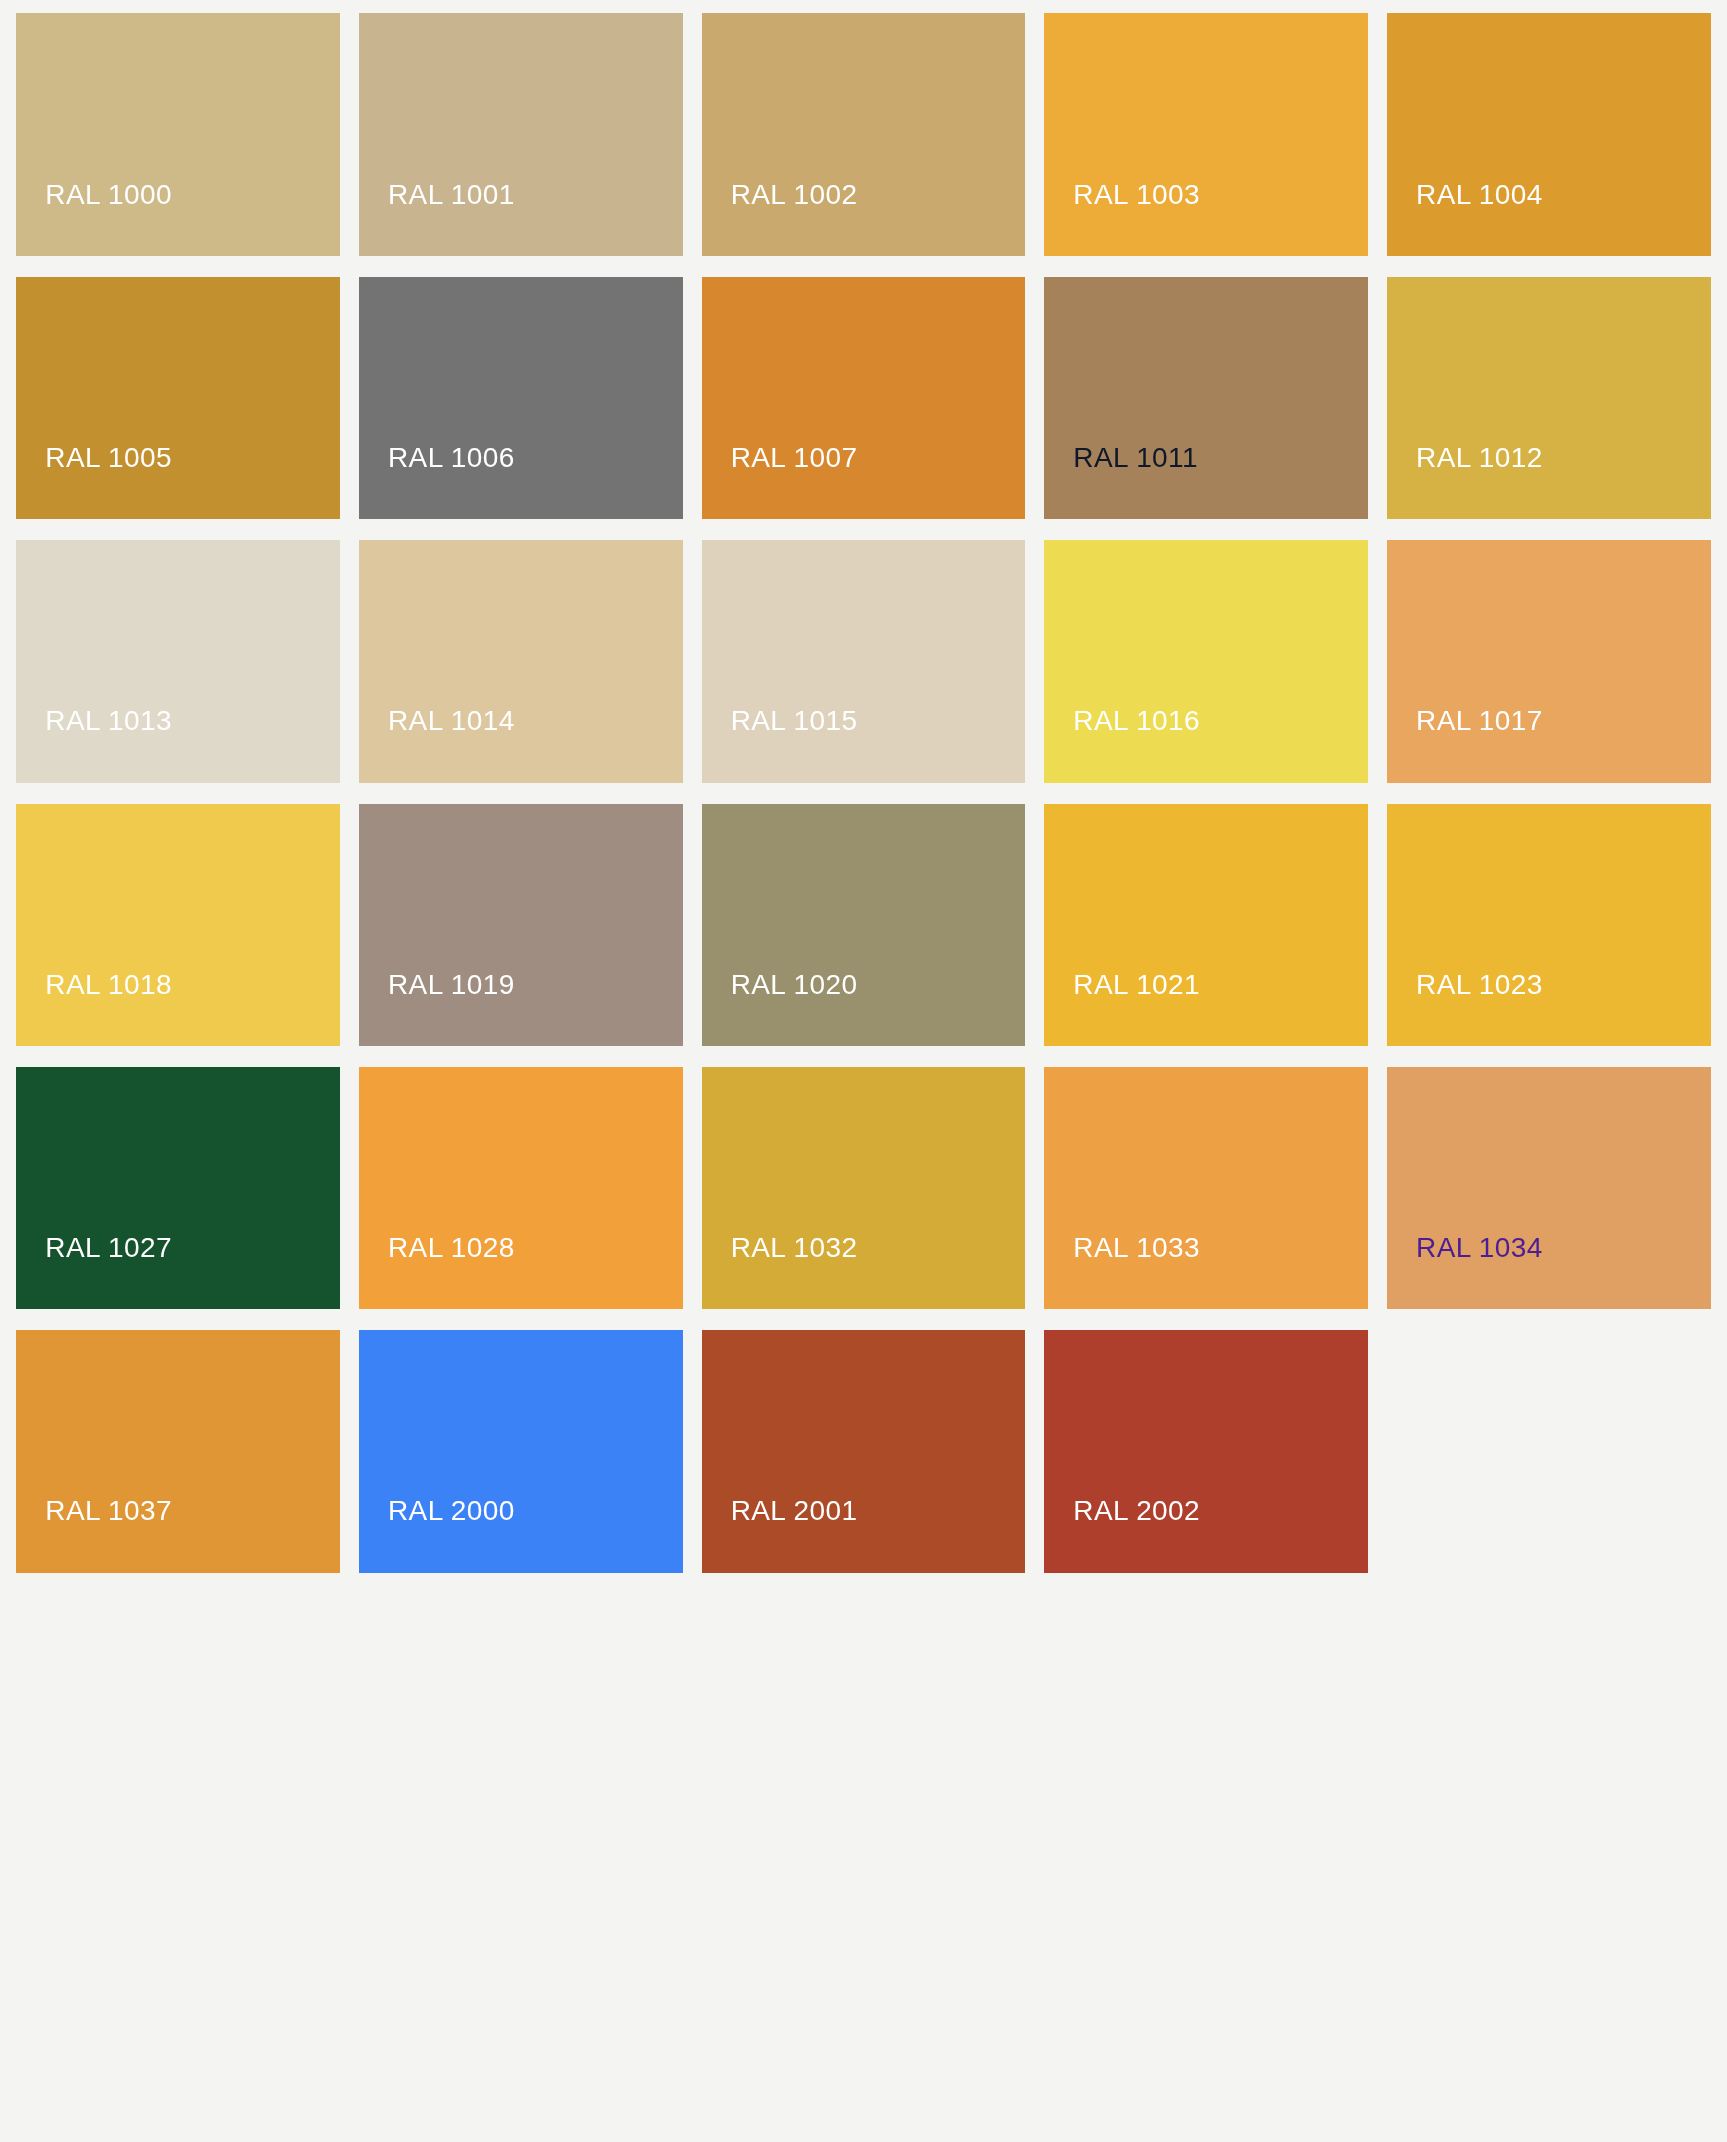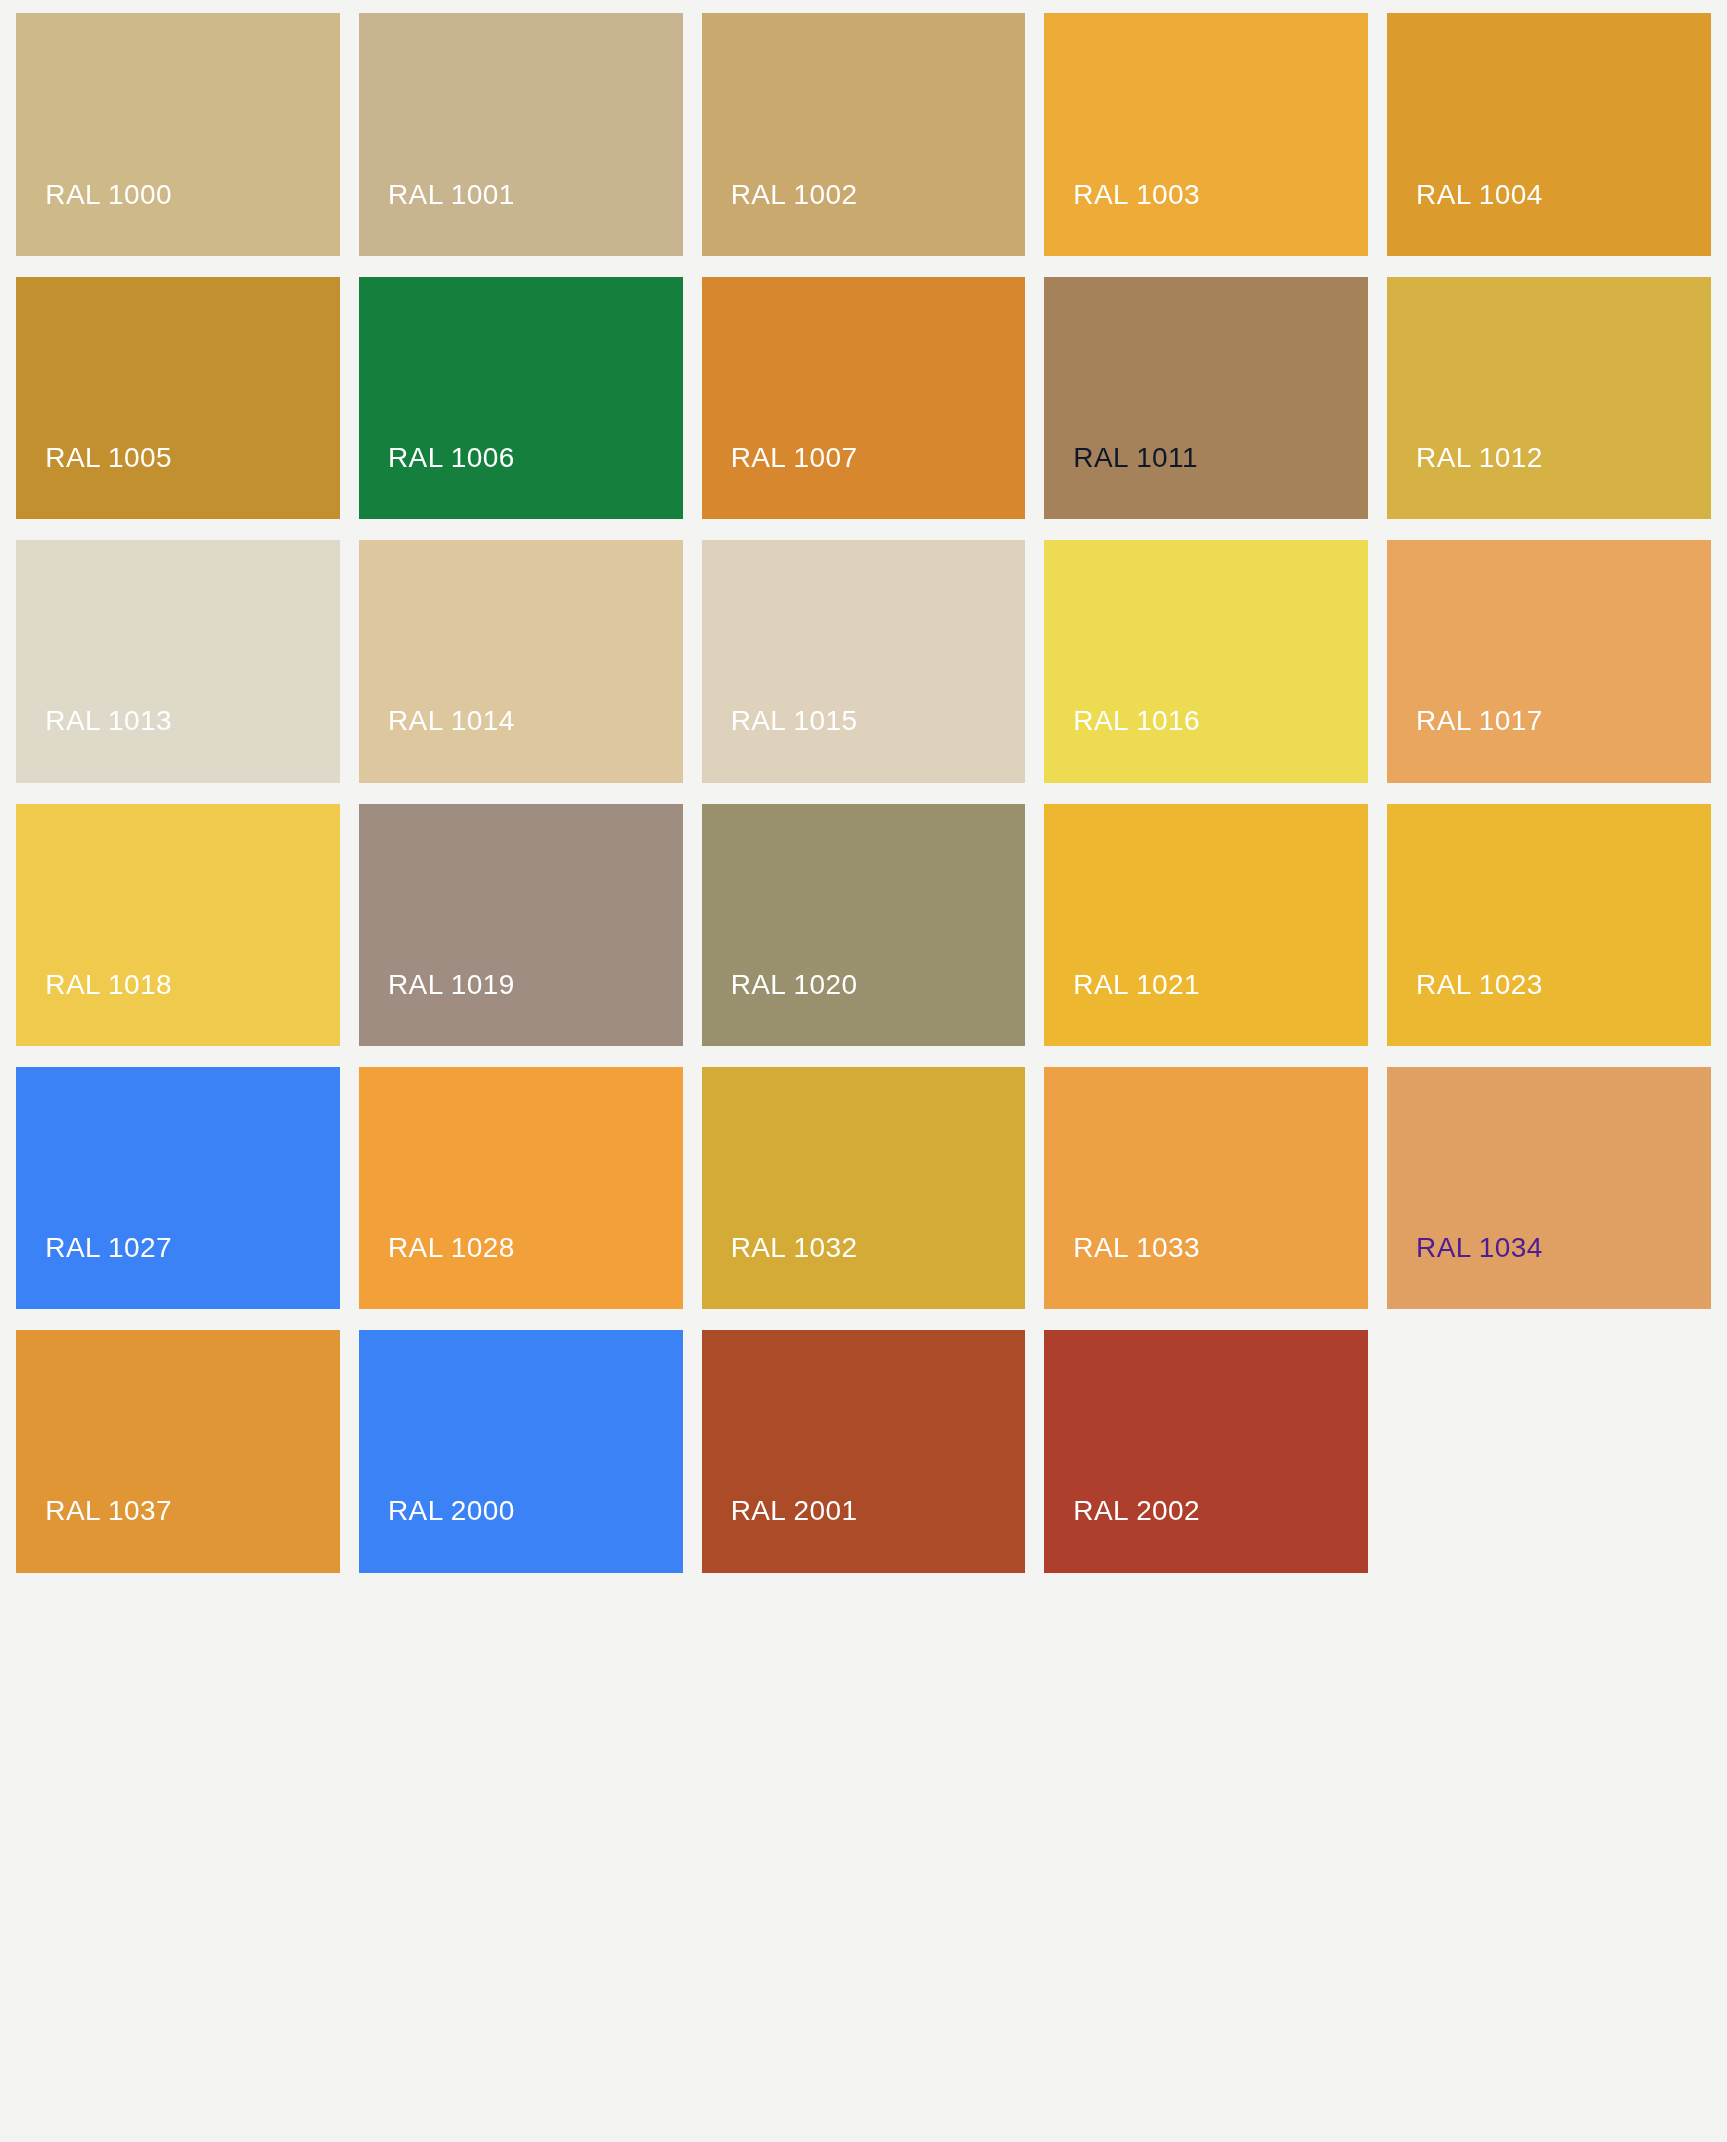--- a/index.html
+++ b/index.html
@@ -62,21 +62,21 @@
     </div>
     <div class="swatch" style="background: rgb(237, 171, 56);">
       <span class="swatch-label" style="color: rgb(255, 255, 255);">RAL 1003</span>
     </div>
     <div class="swatch" style="background: rgb(220, 155, 45);">
       <span class="swatch-label" style="color: rgb(255, 255, 255);">RAL 1004</span>
     </div>
     <div class="swatch" style="background: rgb(195, 144, 47);">
       <span class="swatch-label" style="color: rgb(255, 255, 255);">RAL 1005</span>
     </div>
-    <div class="swatch" style="background: #15803d;">
+    <div class="swatch" style="background: #737373;">
       <span class="swatch-label" style="color: rgb(255, 255, 255);">RAL 1006</span>
     </div>
     <div class="swatch" style="background: rgb(215, 136, 47);">
       <span class="swatch-label" style="color: rgb(255, 255, 255);">RAL 1007</span>
     </div>
     <div class="swatch" style="background: rgb(165, 130, 90);">
       <span class="swatch-label" style="color: #0f172a;">RAL 1011</span>
     </div>
     <div class="swatch" style="background: rgb(214, 178, 68);">
       <span class="swatch-label" style="color: rgb(255, 255, 255);">RAL 1012</span>
@@ -104,21 +104,21 @@
     </div>
     <div class="swatch" style="background: rgb(153, 144, 109);">
       <span class="swatch-label" style="color: rgb(255, 255, 255);">RAL 1020</span>
     </div>
     <div class="swatch" style="background: rgb(237, 184, 47);">
       <span class="swatch-label" style="color: rgb(255, 255, 255);">RAL 1021</span>
     </div>
     <div class="swatch" style="background: rgb(237, 184, 49);">
       <span class="swatch-label" style="color: rgb(255, 255, 255);">RAL 1023</span>
     </div>
-    <div class="swatch" style="background: #3b82f6;">
+    <div class="swatch" style="background: #14532d;">
       <span class="swatch-label" style="color: rgb(255, 255, 255);">RAL 1027</span>
     </div>
     <div class="swatch" style="background: rgb(242, 160, 58);">
       <span class="swatch-label" style="color: rgb(255, 255, 255);">RAL 1028</span>
     </div>
     <div class="swatch" style="background: rgb(213, 171, 55);">
       <span class="swatch-label" style="color: rgb(255, 255, 255);">RAL 1032</span>
     </div>
     <div class="swatch" style="background: rgb(237, 160, 68);">
       <span class="swatch-label" style="color: rgb(255, 255, 255);">RAL 1033</span>

